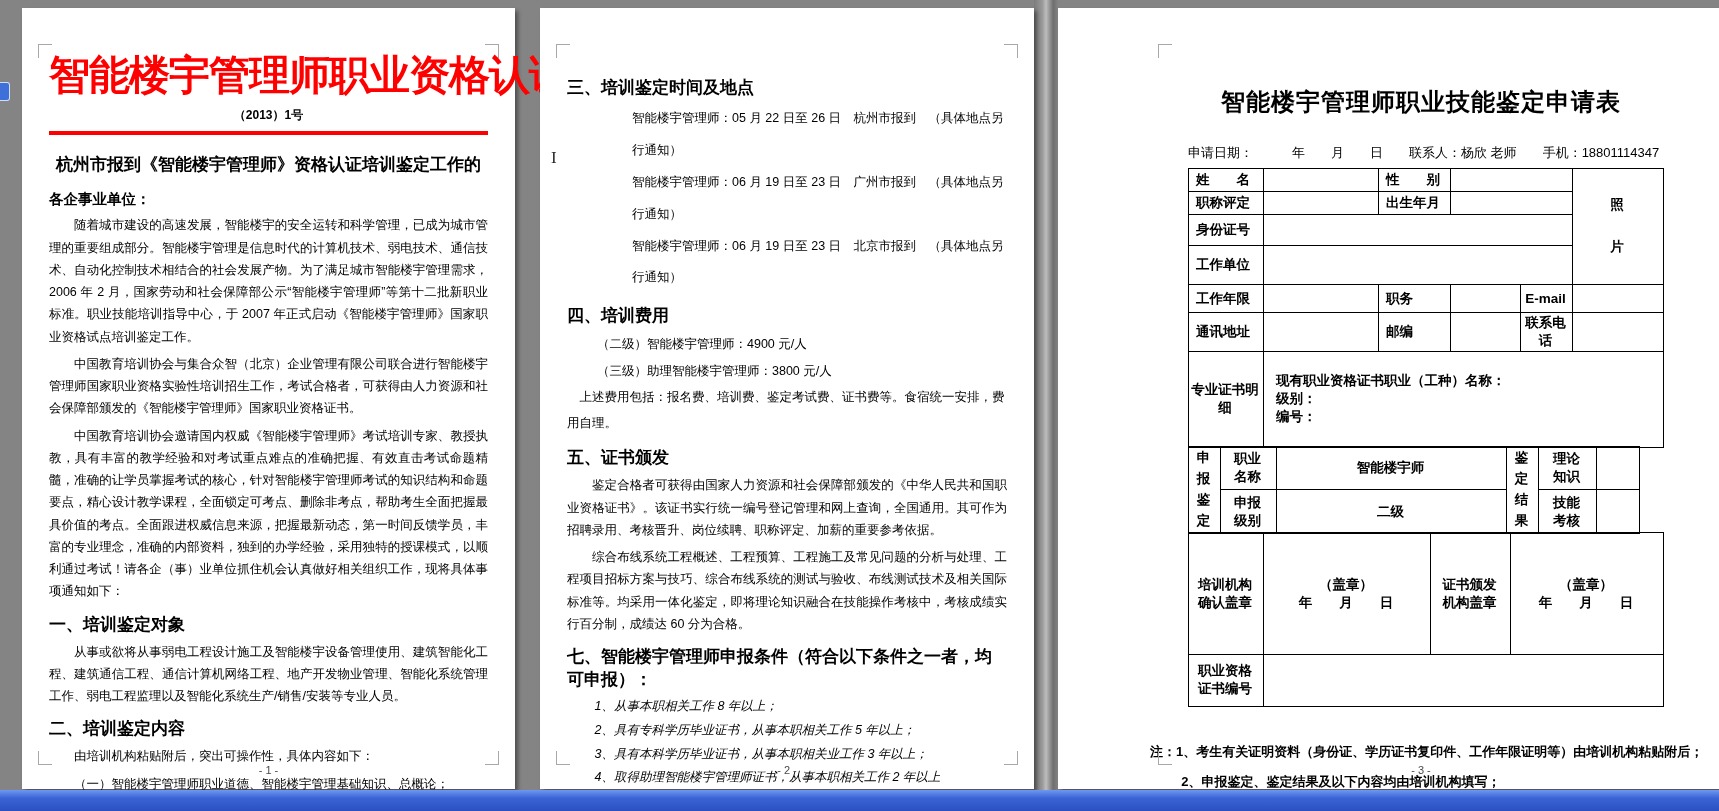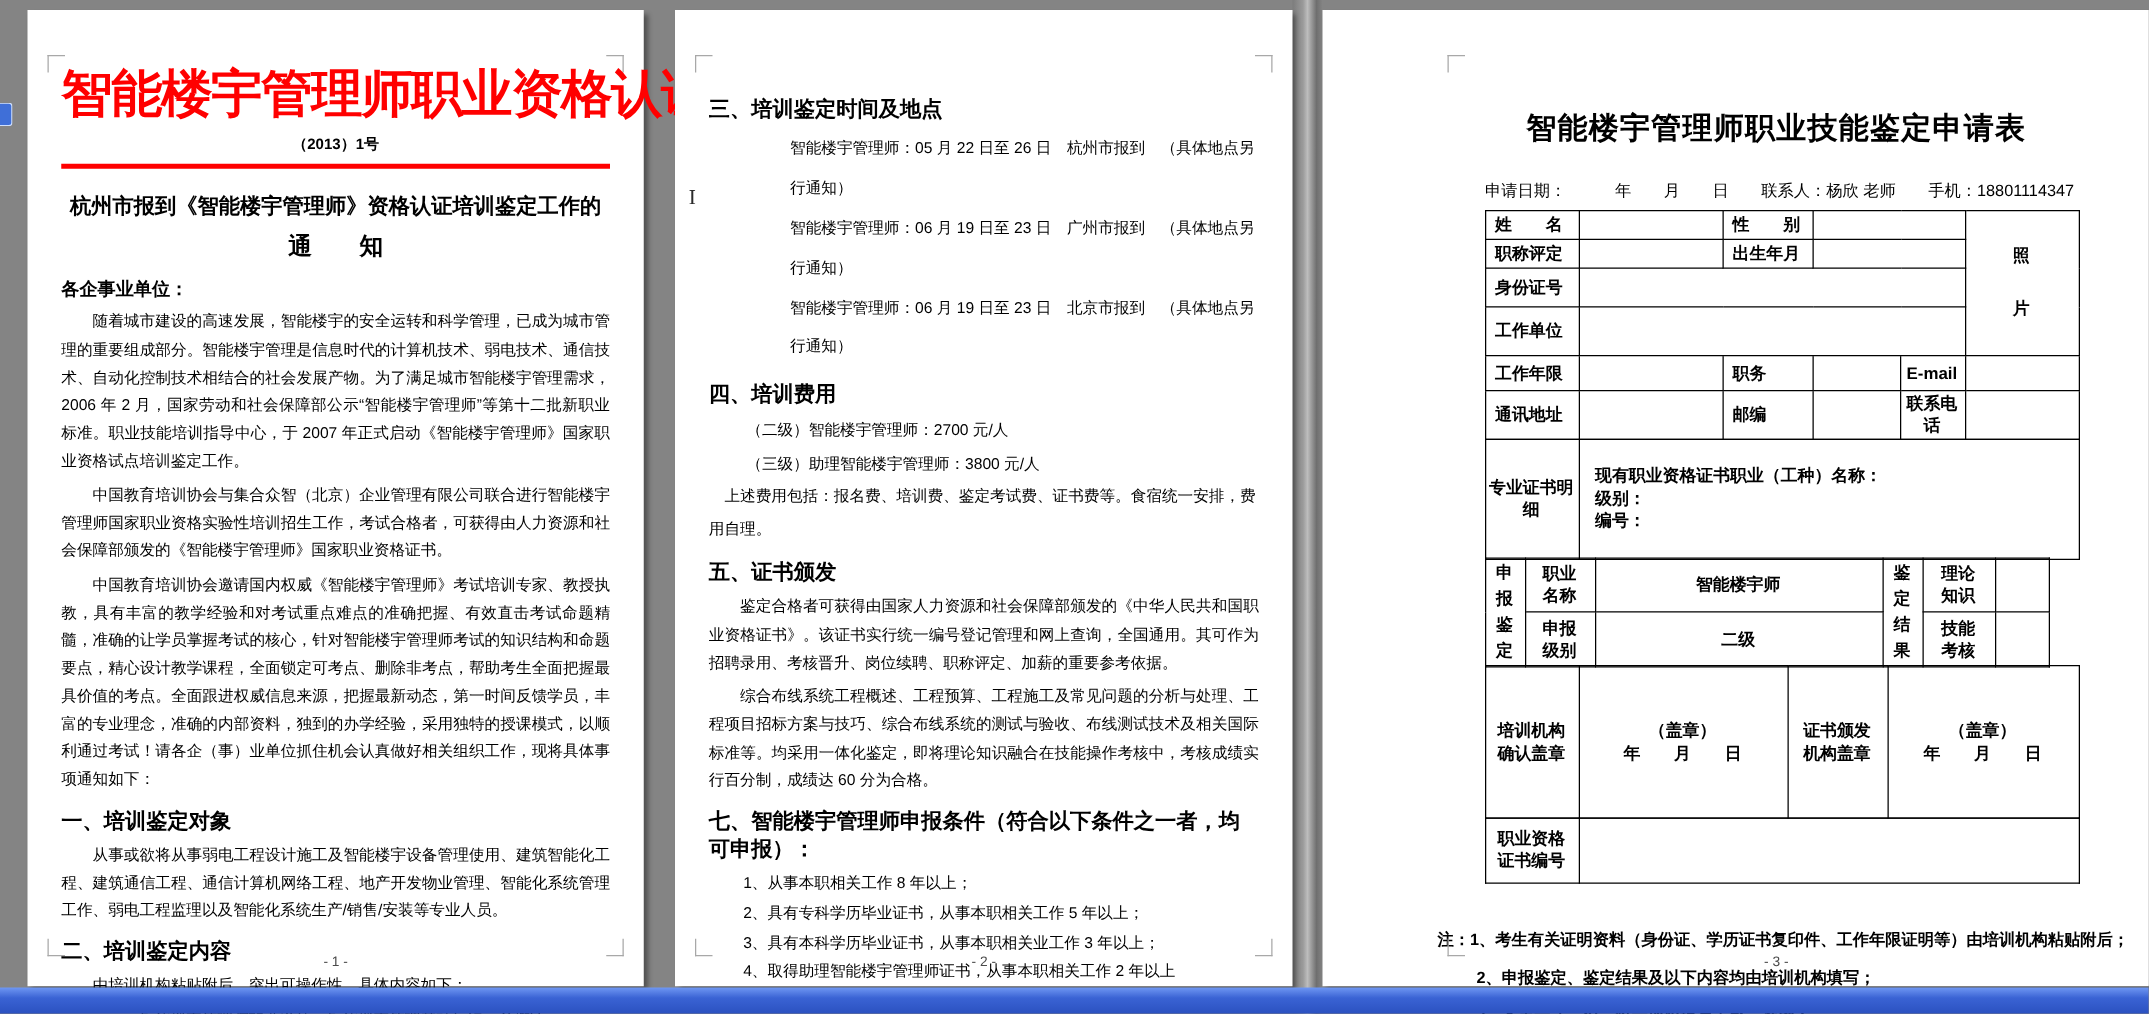--- a/index.html
+++ b/index.html
@@ -35,21 +35,21 @@
   .subject2{text-align:center;font-weight:bold;font-size:19px;margin-top:6px;}
   .salutation{font-weight:bold;font-size:14.5px;margin-top:12px;}
   .para{font-size:12.5px;line-height:1.78;text-align:justify;text-indent:2em;margin:5px 0;}
   .sec{font-weight:bold;font-size:17px;margin:10px 0 4px;}
   .li{font-size:12.5px;line-height:1.8;margin-left:2em;}
 
   
   .sched{font-size:12.5px;line-height:2.55;margin-left:5.2em;}
   .fee{font-size:12.5px;line-height:2.1;margin-left:2.4em;}
   .feenote{font-size:12.5px;line-height:2.1;text-indent:1em;}
-  .cond{font-size:12.5px;line-height:1.9;margin-left:2.2em;}
+  .cond{font-size:12.5px;line-height:1.9;margin-left:2.2em;font-style:italic;}
   .cond-b{font-weight:bold;font-size:13px;line-height:1.9;margin-left:2.2em;}
 
   
   .f-title{margin-top:78px;text-align:center;font-weight:bold;font-size:24px;letter-spacing:1px;}
   .f-head{display:flex;margin:26px 0 6px 130px;font-size:13px;gap:26px;white-space:pre;}
   .ftable{border-collapse:collapse;margin-left:130px;table-layout:fixed;}
   .ftable td{border:1.5px solid #000;font-size:13.5px;padding:1px 4px;vertical-align:middle;}
   .ftable .lab{font-weight:bold;padding-left:7px;}
   .ftable .cen{text-align:center;padding-left:2px;}
   .pre{white-space:pre-line;}
@@ -76,21 +76,20 @@
 <div class="page p12" id="page1">
   <div class="crop tl"></div>
   <div class="crop tr"></div>
   <div class="crop bl"></div>
   <div class="crop br"></div>
   <div class="content">
     <div class="banner">智能楼宇管理师职业资格认证培训</div>
     <div class="issue">（2013）1号</div>
     <div class="redline"></div>
     <div class="subject">杭州市报到《智能楼宇管理师》资格认证培训鉴定工作的</div>
-    <div class="subject2">通　　知</div>
     <div class="salutation">各企事业单位：</div>
     <p class="para">随着城市建设的高速发展，智能楼宇的安全运转和科学管理，已成为城市管理的重要组成部分。智能楼宇管理是信息时代的计算机技术、弱电技术、通信技术、自动化控制技术相结合的社会发展产物。为了满足城市智能楼宇管理需求，2006 年 2 月，国家劳动和社会保障部公示“智能楼宇管理师”等第十二批新职业标准。职业技能培训指导中心，于 2007 年正式启动《智能楼宇管理师》国家职业资格试点培训鉴定工作。</p>
     <p class="para">中国教育培训协会与集合众智（北京）企业管理有限公司联合进行智能楼宇管理师国家职业资格实验性培训招生工作，考试合格者，可获得由人力资源和社会保障部颁发的《智能楼宇管理师》国家职业资格证书。</p>
     <p class="para">中国教育培训协会邀请国内权威《智能楼宇管理师》考试培训专家、教授执教，具有丰富的教学经验和对考试重点难点的准确把握、有效直击考试命题精髓，准确的让学员掌握考试的核心，针对智能楼宇管理师考试的知识结构和命题要点，精心设计教学课程，全面锁定可考点、删除非考点，帮助考生全面把握最具价值的考点。全面跟进权威信息来源，把握最新动态，第一时间反馈学员，丰富的专业理念，准确的内部资料，独到的办学经验，采用独特的授课模式，以顺利通过考试！请各企（事）业单位抓住机会认真做好相关组织工作，现将具体事项通知如下：</p>
     <div class="sec">一、培训鉴定对象</div>
     <p class="para">从事或欲将从事弱电工程设计施工及智能楼宇设备管理使用、建筑智能化工程、建筑通信工程、通信计算机网络工程、地产开发物业管理、智能化系统管理工作、弱电工程监理以及智能化系统生产/销售/安装等专业人员。</p>
     <div class="sec">二、培训鉴定内容</div>
     <p class="para">由培训机构粘贴附后，突出可操作性，具体内容如下：</p>
     <div class="li">（一）智能楼宇管理师职业道德、智能楼宇管理基础知识、总概论；</div>
 
@@ -102,21 +101,21 @@
   <div class="crop tl"></div>
   <div class="crop tr"></div>
   <div class="crop bl"></div>
   <div class="crop br"></div>
   <div class="content" style="top:58px;">
     <div class="sec">三、培训鉴定时间及地点</div>
     <div class="sched">智能楼宇管理师：05 月 22 日至 26 日　杭州市报到　（具体地点另行通知）</div>
     <div class="sched">智能楼宇管理师：06 月 19 日至 23 日　广州市报到　（具体地点另行通知）</div>
     <div class="sched">智能楼宇管理师：06 月 19 日至 23 日　北京市报到　（具体地点另行通知）</div>
     <div class="sec">四、培训费用</div>
-    <div class="fee">（二级）智能楼宇管理师：2700 元/人</div>
+    <div class="fee">（二级）智能楼宇管理师：4900 元/人</div>
     <div class="fee">（三级）助理智能楼宇管理师：3800 元/人</div>
     <div class="feenote">上述费用包括：报名费、培训费、鉴定考试费、证书费等。食宿统一安排，费用自理。</div>
     <div class="sec">五、证书颁发</div>
     <p class="para">鉴定合格者可获得由国家人力资源和社会保障部颁发的《中华人民共和国职业资格证书》。该证书实行统一编号登记管理和网上查询，全国通用。其可作为招聘录用、考核晋升、岗位续聘、职称评定、加薪的重要参考依据。</p>
     <p class="para">综合布线系统工程概述、工程预算、工程施工及常见问题的分析与处理、工程项目招标方案与技巧、综合布线系统的测试与验收、布线测试技术及相关国际标准等。均采用一体化鉴定，即将理论知识融合在技能操作考核中，考核成绩实行百分制，成绩达 60 分为合格。</p>
     <div class="sec">七、智能楼宇管理师申报条件（符合以下条件之一者，均可申报）：</div>
     <div class="cond">1、从事本职相关工作 8 年以上；</div>
     <div class="cond">2、具有专科学历毕业证书，从事本职相关工作 5 年以上；</div>
     <div class="cond">3、具有本科学历毕业证书，从事本职相关业工作 3 年以上；</div>
     <div class="cond">4、取得助理智能楼宇管理师证书，从事本职相关工作 2 年以上</div>

